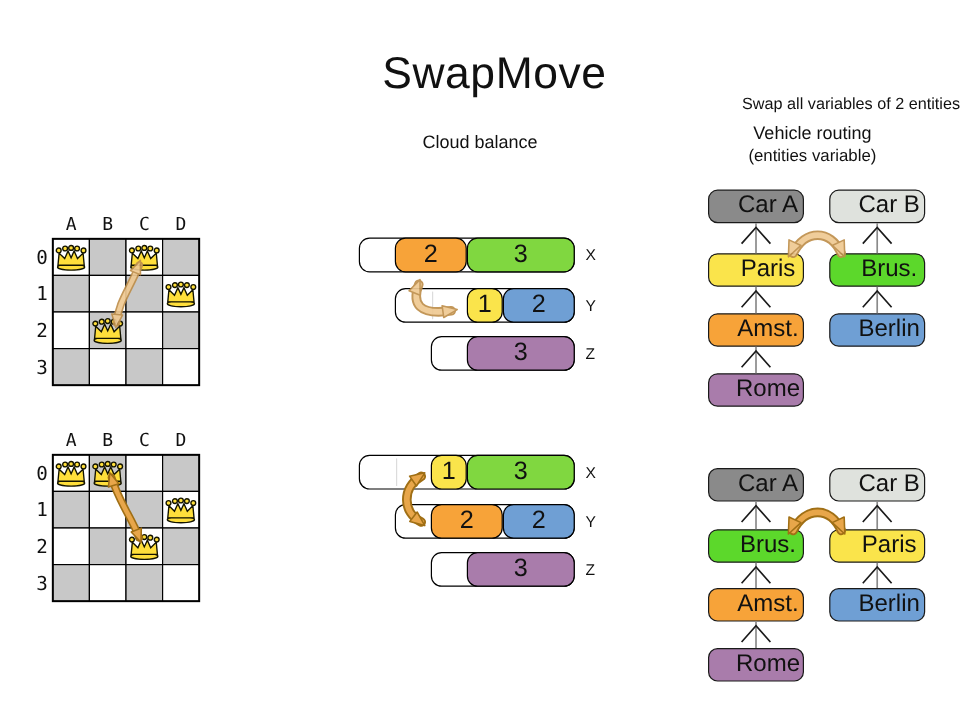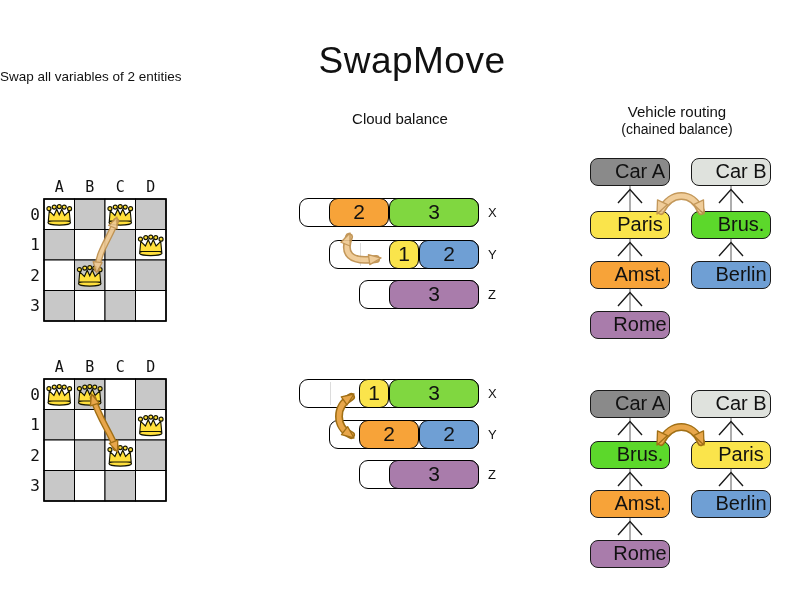--- a/index.html
+++ b/index.html
@@ -1,20 +1,20 @@
 <!DOCTYPE html>
 <html><head>
 <meta charset="utf-8">
 <style>
   html,body{margin:0;padding:0;background:#fff;}
   .page{position:relative;width:800px;height:600px;background:#ffffff;overflow:hidden;
         font-family:"Liberation Sans","DejaVu Sans",sans-serif;color:#111;}
   .page-title{position:absolute;left:0;top:28px;width:800px;text-align:center;
               font-size:37px;font-weight:400;margin:12px;letter-spacing:0.5px;}
-  .page-subtitle{position:absolute;left:0;top:69px;width:800px;text-align:left;
+  .page-subtitle{position:absolute;left:0;top:79px;width:800px;text-align:right;
                  font-size:13.5px;}
   .col-label{position:absolute;text-align:center;font-size:15px;}
   #lbl-nqueens{left:0;top:110px;width:200px;}
   #lbl-cloud{left:300px;top:110px;width:200px;}
   #lbl-vehicle{left:577px;top:103px;width:200px;}
   #lbl-vehicle-sub{left:577px;top:121px;width:200px;font-size:14px;}
   .abs{position:absolute;}
   svg.board{position:absolute;left:26px;width:150px;height:152px;}
   .cloud-bar{position:absolute;box-sizing:border-box;height:29px;background:#ffffff;
              border:1.6px solid #000;border-radius:9px;}
@@ -29,21 +29,21 @@
 </style>
 </head>
 <body>
 
 <div class="page">
   <h1 class="page-title">SwapMove</h1>
   <div class="page-subtitle">Swap all variables of 2 entities</div>
 
   <div class="col-label" id="lbl-cloud">Cloud balance</div>
   <div class="col-label" id="lbl-vehicle">Vehicle routing</div>
-  <div class="col-label" id="lbl-vehicle-sub">(chained balance)</div>
+  <div class="col-label" id="lbl-vehicle-sub">(entities variable)</div>
 
   <div class="abs" id="boards">
       <svg class="board" viewBox="0 0 150 152" style="top:175px;">
         <rect x="18" y="24" width="30.5" height="30.5" fill="#FFFFFF" stroke="#000" stroke-width="1"></rect>
         <rect x="48.5" y="24" width="30.5" height="30.5" fill="#C8C8C8" stroke="#000" stroke-width="1"></rect>
         <rect x="79" y="24" width="30.5" height="30.5" fill="#FFFFFF" stroke="#000" stroke-width="1"></rect>
         <rect x="109.5" y="24" width="30.5" height="30.5" fill="#C8C8C8" stroke="#000" stroke-width="1"></rect>
         <rect x="18" y="54.5" width="30.5" height="30.5" fill="#C8C8C8" stroke="#000" stroke-width="1"></rect>
         <rect x="48.5" y="54.5" width="30.5" height="30.5" fill="#FFFFFF" stroke="#000" stroke-width="1"></rect>
         <rect x="79" y="54.5" width="30.5" height="30.5" fill="#C8C8C8" stroke="#000" stroke-width="1"></rect>

